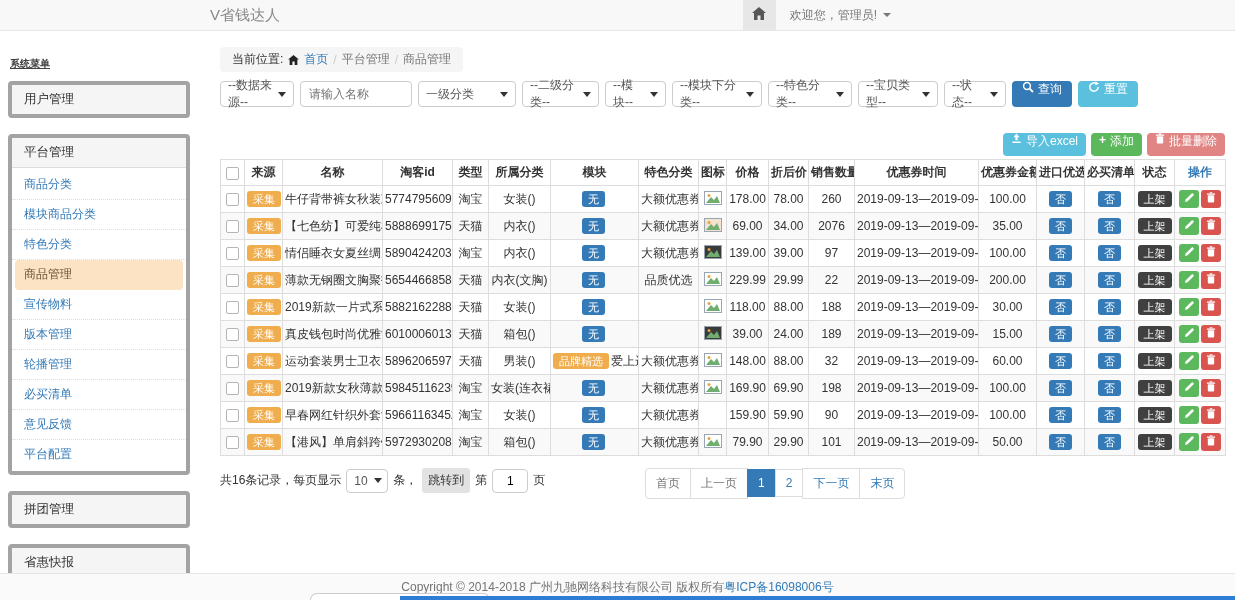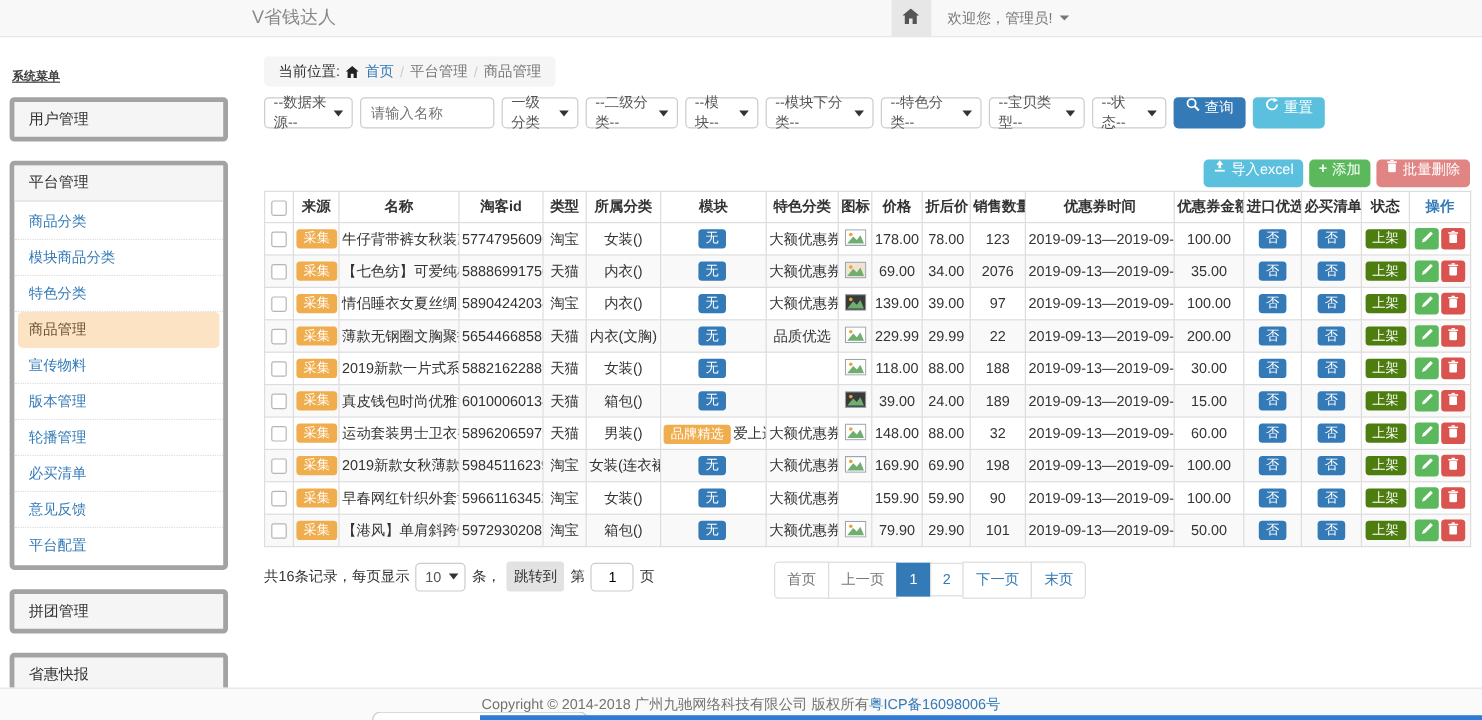--- a/index.html
+++ b/index.html
@@ -65,21 +65,21 @@
   .grid th, .grid td { border:1px solid #ddd; text-align:center; padding:4px 2px;
                        overflow:hidden; white-space:nowrap; font-size:12px; }
   .grid th { font-weight:bold; color:#333; height:25px; background:#fff; }
   .grid th.th-ops { color:#337ab7; }
   .grid tbody td { height:27px; color:#333; }
   .grid tbody tr:nth-child(even) { background:#f9f9f9; }
   .badge { display:inline-block; padding:2px 6px; border-radius:3px; color:#fff;
            font-size:11px; line-height:12px; }
   .b-orange { background:#f0ad4e; }
   .b-blue { background:#337ab7; cursor:pointer; }
-  .b-green { background:#4d7c0f; cursor:pointer; }
+  .b-green { background:#404040; cursor:pointer; }
   .module-cell .module-text { margin-left:2px; color:#333; }
   .thumb { display:inline-flex; color:#98a6b3; }
   .thumb.k-photo svg rect.bgr { fill:#f3e2cf; }
   .thumb.k-photo-dark svg rect.bgr { fill:#3a3a3a; }
   .op-btn { display:inline-flex; align-items:center; justify-content:center;
             width:20px; height:18px; border-radius:3px; margin:0 1px; cursor:pointer; }
   .op-edit { background:#5cb85c; }
   .op-del { background:#d9534f; }
   input[type="checkbox"] { appearance:none; -webkit-appearance:none; width:13px; height:13px;
             border:1px solid #b5b5b5; border-radius:2px; background:#fff; margin:0; vertical-align:middle; }
@@ -181,21 +181,21 @@
       <span class="bc-muted">商品管理</span>
     </div>
 
     
     <div class="filters">
       <div class="sel" style="width:74px">
         <span>--数据来源--</span>
           <span class="sel-caret"></span>
       </div>
       <input class="txt-input" type="text" placeholder="请输入名称" style="">
-      <div class="sel" style="width:64px">
+      <div class="sel" style="width:98px">
         <span>一级分类</span>
           <span class="sel-caret"></span>
       </div>
       <div class="sel" style="width:77px">
         <span>--二级分类--</span>
           <span class="sel-caret"></span>
       </div>
       <div class="sel" style="width:61px">
         <span>--模块--</span>
           <span class="sel-caret"></span>
@@ -323,21 +323,21 @@
       <span class="thumb k-broken">
         <svg width="18" height="14" viewBox="0 0 18 14">
                   <rect class="bgr" x="0.5" y="0.5" width="17" height="13" fill="#fff" stroke="currentColor"></rect>
                   <circle cx="5" cy="4.5" r="1.5" fill="#e8a33d"></circle>
                   <path d="M2 12 L7 6 L10 9 L13 5 L16 12 Z" fill="#6fae6f"></path>
                 </svg>
       </span>
     </td>
     <td>178.00</td>
     <td>78.00</td>
-    <td>123</td>
+    <td>260</td>
     <td>2019-09-13—2019-09-17</td>
     <td>100.00</td>
     <td><span class="badge b-blue">否</span></td>
     <td><span class="badge b-blue">否</span></td>
     <td><span class="badge b-green">上架</span></td>
     <td>
       <span class="op-btn op-edit">
         <span><svg width="11" height="11" viewBox="0 0 12 12">
                     <path d="M1 11 L2 8 L9 1 L11 3 L4 10 Z" fill="#fff"></path>
                   </svg></span>

